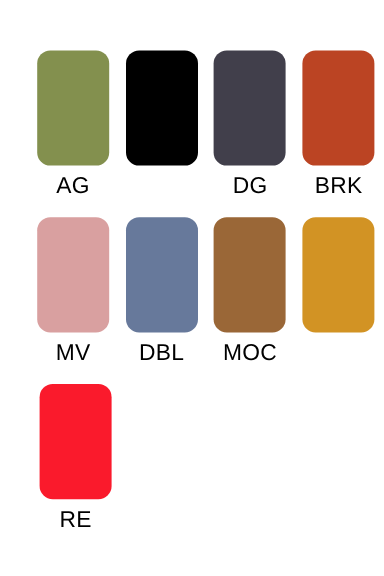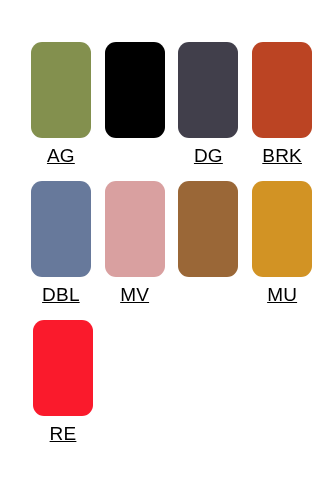--- a/index.html
+++ b/index.html
@@ -29,21 +29,20 @@
     align-items: flex-start;
     padding-left: 25px;
     margin-bottom: 14px;
   }
   .swatch-cell {
     width: 76px;
     margin-right: 2px;
     display: flex;
     flex-direction: column;
     align-items: center;
-    text-decoration: underline;
   }
   .swatch-chip {
     width: 60px;
     height: 96px;
     border-radius: 11px;
     display: block;
   }
   .swatch-label {
     display: block;
     width: 100%;
@@ -76,33 +75,33 @@
       <span class="swatch-label">DG</span>
     </div>
     <div class="swatch-cell">
       <span class="swatch-chip" style="background-color: rgb(187, 68, 35);"></span>
       <span class="swatch-label">BRK</span>
     </div>
   </div>
 
   <div class="swatch-row">
     <div class="swatch-cell">
+      <span class="swatch-chip" style="background-color: rgb(217, 160, 160);"></span>
+      <span class="swatch-label">MV</span>
+    </div>
+    <div class="swatch-cell">
       <span class="swatch-chip" style="background-color: rgb(103, 121, 155);"></span>
       <span class="swatch-label">DBL</span>
     </div>
     <div class="swatch-cell">
-      <span class="swatch-chip" style="background-color: rgb(217, 160, 160);"></span>
-      <span class="swatch-label">MV</span>
-    </div>
-    <div class="swatch-cell">
       <span class="swatch-chip" style="background-color: rgb(154, 103, 55);"></span>
+      <span class="swatch-label">MOC</span>
     </div>
     <div class="swatch-cell">
       <span class="swatch-chip" style="background-color: rgb(210, 147, 36);"></span>
-      <span class="swatch-label">MU</span>
     </div>
   </div>
 
   <div class="swatch-row">
     <div class="swatch-cell">
       <span class="swatch-chip" style="background-color: rgb(250, 26, 44);"></span>
       <span class="swatch-label">RE</span>
     </div>
   </div>
 

